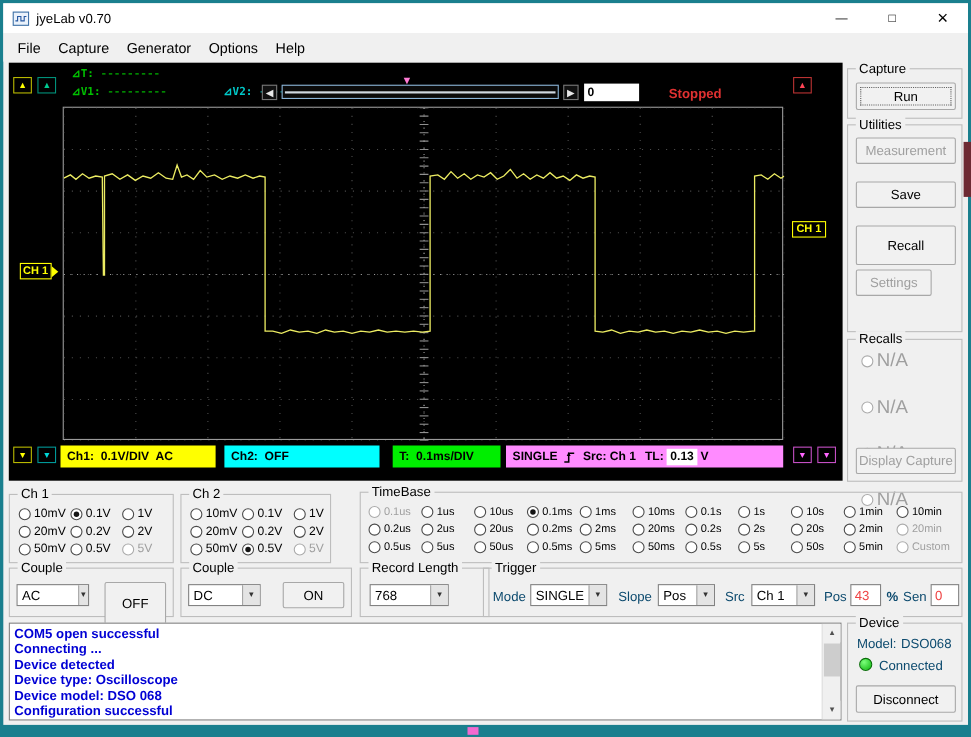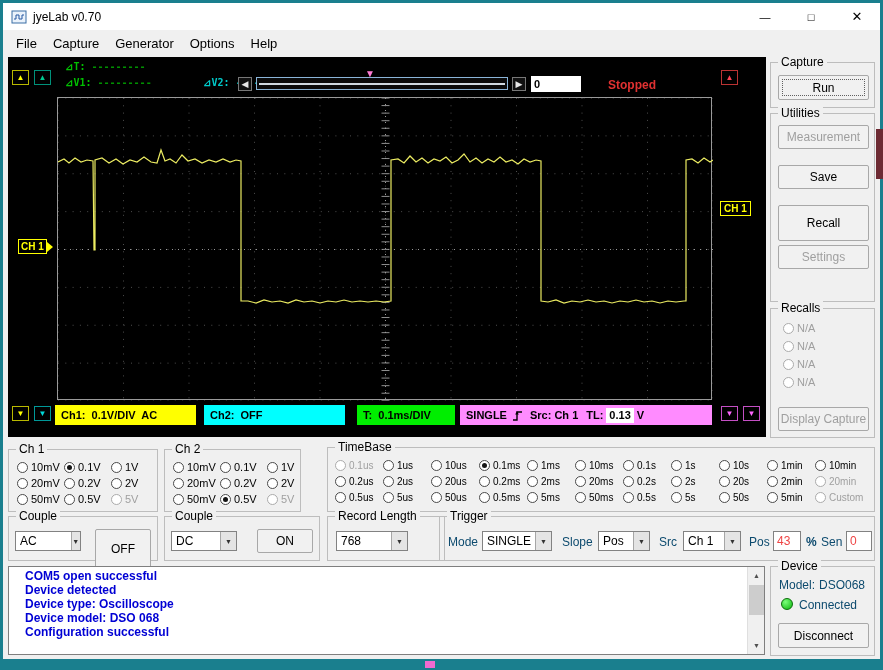--- a/index.html
+++ b/index.html
@@ -46,30 +46,30 @@
   .btn.disabled{color:#9f9f9f;}
   .btn.focused::after{content:"";position:absolute;inset:3px;border:1px dotted #606060;}
   
   .radio-item{display:flex;align-items:center;gap:3px;color:#000;}
   .radio{width:11px;height:11px;border:1px solid #4a4a4a;border-radius:50%;background:#fff;position:relative;flex:none;}
   .radio.checked::after{content:"";position:absolute;left:2px;top:2px;width:5px;height:5px;border-radius:50%;background:#151515;}
   .radio-item.disabled{color:#9f9f9f;}
   .radio-item.disabled .radio{border-color:#ababab;}
   .opt-grid3{position:absolute;display:grid;grid-template-columns:repeat(3,47px);grid-auto-rows:16px;align-items:center;font-size:11px;}
   .opt-grid11{position:absolute;display:grid;grid-template-columns:repeat(11,48px);grid-auto-rows:16px;align-items:center;font-size:10px;}
-  .opt-list{position:absolute;display:grid;grid-auto-rows:18px;align-items:center;font-size:11px;}
+  .opt-list{position:absolute;display:grid;grid-auto-rows:18px;align-items:center;font-size:17px;gap:24px;}
   
   .combo{position:absolute;background:#fff;border:1px solid #828282;display:flex;align-items:stretch;font-size:12px;color:#000;}
   .combo .cval{flex:1;display:flex;align-items:center;padding-left:4px;}
   .combo .carrow{width:16px;background:#e4e4e4;border-left:1px solid #a6a6a6;display:flex;align-items:center;justify-content:center;font-size:7px;color:#333;}
   .tinput{position:absolute;background:#fff;border:1px solid #828282;font-size:12px;color:#ef4444;display:flex;align-items:center;padding-left:3px;}
   .flabel{position:absolute;font-size:12px;color:#0c4a6e;white-space:nowrap;}
   
   .log{position:absolute;left:8px;top:566px;width:757px;height:89px;background:#fff;border:1px solid #7f7f7f;overflow:hidden;}
-  .log-line{font-size:12px;font-weight:bold;color:#0000d4;line-height:14px;padding-left:16px;white-space:pre;}
+  .log-line{font-size:12px;font-weight:bold;color:#0000d4;line-height:14px;padding-left:4px;white-space:pre;}
   .log-lines{position:absolute;left:0;top:2px;right:17px;}
   .vscroll{position:absolute;right:0;top:0;bottom:0;width:17px;background:#f0f0f0;border-left:1px solid #dfdfdf;}
   .sb-btn{position:absolute;left:0;width:17px;height:17px;display:flex;align-items:center;justify-content:center;font-size:7px;color:#505050;background:#f0f0f0;}
   .sb-thumb{position:absolute;left:1px;width:15px;background:#cdcdcd;}
   .led{width:12px;height:12px;border-radius:50%;background:radial-gradient(circle at 35% 30%,#7bff7b,#0cb40c);border:1px solid #0a6e0a;}
   .artifact{position:absolute;}
 </style>
 </head>
 <body>
 
@@ -222,21 +222,21 @@
   <div class="group" style="left:770px;top:62px;width:105px;height:46px;">
     <span class="gtitle">Capture</span>
     <div class="btn focused" style="left:7px;top:12px;width:91px;height:25px;text-align:right;">Run</div>
   </div>
 
   <div class="group" style="left:770px;top:113px;width:105px;height:189px;">
     <span class="gtitle">Utilities</span>
     <div class="btn disabled" style="left:7px;top:11px;width:91px;height:24px;">Measurement</div>
     <div class="btn" style="left:7px;top:51px;width:91px;height:24px;">Save</div>
     <div class="btn" style="left:7px;top:91px;width:91px;height:36px;">Recall</div>
-    <div class="btn disabled" style="left:7px;top:131px;width:91px;height:24px;text-align:center;">Settings</div>
+    <div class="btn disabled" style="left:7px;top:131px;width:69px;height:24px;text-align:center;">Settings</div>
   </div>
 
   <div class="group" style="left:770px;top:308px;width:105px;height:130px;">
     <span class="gtitle">Recalls</span>
     <div class="opt-list" style="left:12px;top:10px;">
         <div class="radio-item disabled">
           <span class="radio"></span>
           <span>N/A</span>
         </div>
         <div class="radio-item disabled">
@@ -521,20 +521,21 @@
     <span class="flabel" style="left:309px;top:18px;">Pos</span>
     <div class="tinput" style="left:333px;top:14px;width:28px;height:20px;">43</div>
     <span class="flabel" style="left:366px;top:18px;font-weight:bold;">%</span>
     <span class="flabel" style="left:381px;top:18px;">Sen</span>
     <div class="tinput" style="left:406px;top:14px;width:26px;height:20px;">0</div>
   </div>
 
   <div class="log">
     <div class="log-lines">
         <div class="log-line">COM5 open successful</div>
+        <div class="log-line">Connecting ...</div>
         <div class="log-line">Device detected</div>
         <div class="log-line">Device type: Oscilloscope</div>
         <div class="log-line">Device model: DSO 068</div>
         <div class="log-line">Configuration successful</div>
       </div>
     <div class="vscroll">
       <div class="sb-btn" style="top:0;">▲</div>
       <div class="sb-thumb" style="top:18px;height:30px;"></div>
       <div class="sb-btn" style="bottom:0;">▼</div>
     </div>

